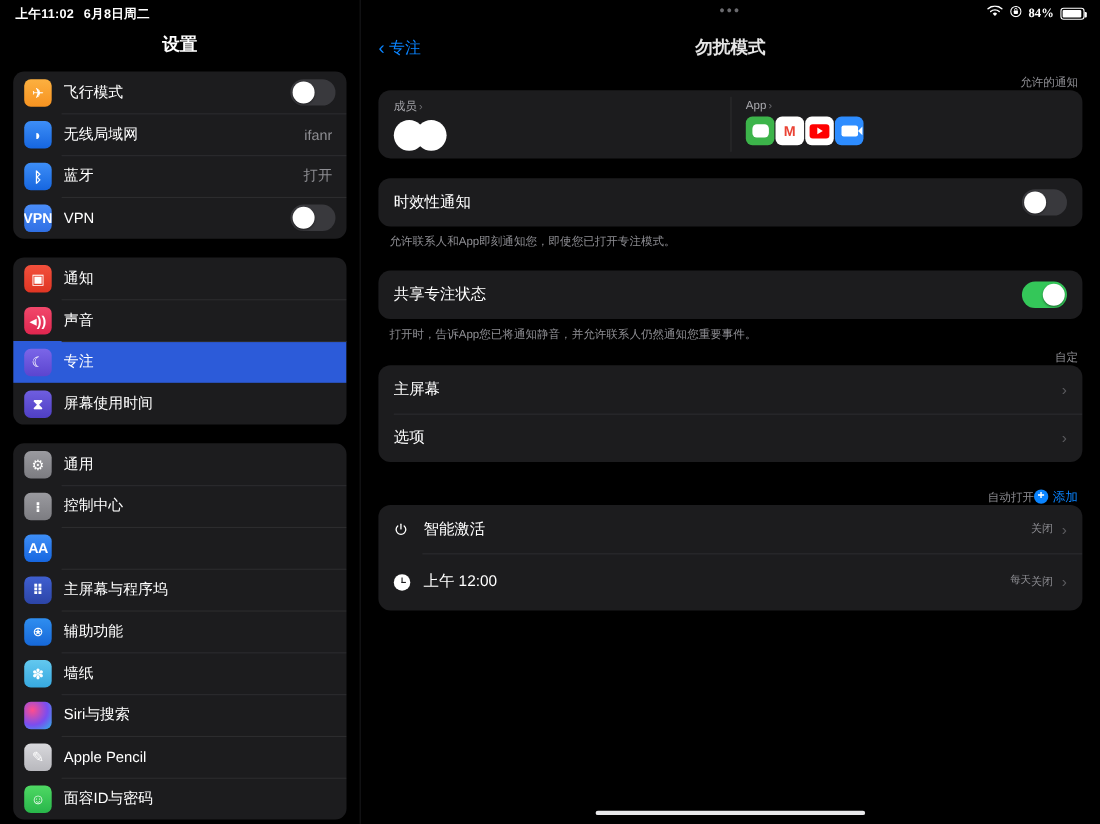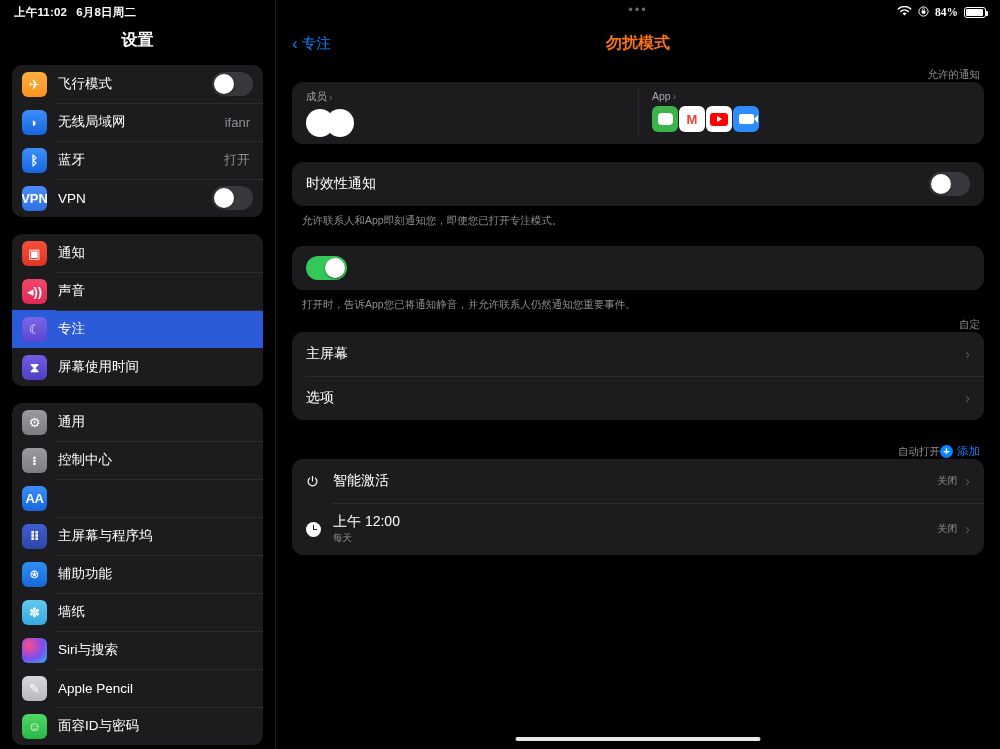--- a/index.html
+++ b/index.html
@@ -7,21 +7,21 @@
     width: 1000px; height: 749px;
     background: #000;
     font-family: "Liberation Sans", "DejaVu Sans", sans-serif;
     overflow: hidden;
     -webkit-font-smoothing: antialiased;
   }
   .screen { position: relative; width: 1000px; height: 749px; display: flex; background: #000; }
 
   
   .sidebar {
-    width: 276px; height: 749px;
+    width: 328px; height: 749px;
     background: #000;
     border-right: 1px solid #1b1b1d;
     position: relative;
     overflow: hidden;
   }
   .statusbar {
     height: 24px; display: flex; align-items: center;
     padding: 0 14px; gap: 9px;
     font-size: 11.5px; color: #fff; font-weight: 600;
     letter-spacing: .2px;
@@ -116,21 +116,21 @@
   }
   .batt i { position: absolute; left: 1px; top: 1px; bottom: 1px; width: 84%; background: #fff; border-radius: 1px; display:block;}
   .navbar {
     height: 38px; display: flex; align-items: center; padding: 0 16px;
     position: relative;
   }
   .back { display: flex; align-items: center; color: #0a84ff; font-size: 14.5px; gap: 4px; }
   .back .chev { font-size: 17px; line-height: 1; font-weight: 400; }
   .nav-title {
     position: absolute; left: 0; right: 0; text-align: center;
-    color: #f97316; font-size: 16px; font-weight: 700; pointer-events: none;
+    color: #e5e5e5; font-size: 16px; font-weight: 700; pointer-events: none;
   }
   .content { padding: 0 16px; }
   .sec-head {
     color: #8e8e93; font-size: 10.5px;
     padding: 6px 4px 0 8px; display: flex; align-items: center; justify-content: flex-end;
   }
   .add-btn { display: flex; align-items: center; gap: 4px; color: #0a84ff; font-size: 11.5px; }
   .plus-circle {
     width: 13px; height: 13px; border-radius: 50%; background: #0a84ff;
     color: #fff; font-size: 11px; line-height: 12px; text-align: center; font-weight: 700;
@@ -174,21 +174,21 @@
   .d-value { color: #8e8e93; font-size: 10px; margin-right: 8px; text-align: center; }
   .chev-r { color: #5a5a5e; font-size: 14px; }
   .footer-text { color: #8e8e93; font-size: 10.5px; padding: 7px 10px 0 10px; line-height: 1.45; }
   .mb18 { margin-bottom: 18px; }
   .row-icon { width: 20px; flex: 0 0 20px; color: #fff; font-size: 14px; display: flex; align-items: center; }
   .clock-dot {
     width: 15px; height: 15px; border-radius: 50%; background: #fff; position: relative;
   }
   .clock-dot::before { content:""; position:absolute; left:7px; top:3px; width:1.2px; height:5px; background:#1c1c1e;}
   .clock-dot::after { content:""; position:absolute; left:7px; top:7px; width:4px; height:1.2px; background:#1c1c1e;}
-  .two-line { display: flex; flex-direction: column; justify-content: flex-start; flex: 1; }
+  .two-line { display: flex; flex-direction: row; justify-content: flex-start; flex: 1; }
   .two-line .sub { color: #8e8e93; font-size: 9.5px; margin-top: 1px; }
   .home-indicator {
     position: absolute; bottom: 8px; left: 50%; transform: translateX(-50%);
     width: 245px; height: 4px; border-radius: 2px; background: #e8e8ea;
   }
 </style>
 </head>
 <body>
 
 <div class="screen">
@@ -397,20 +397,21 @@
           <span class="d-label">时效性通知</span>
           <span class="toggle">
               <span class="knob"></span>
             </span>
         </div>
       </div>
       <div class="footer-text mb18">允许联系人和App即刻通知您，即使您已打开专注模式。</div>
 
       <div class="card">
         <div class="d-row">
+          <span class="d-label">共享专注状态</span>
           <span class="toggle on">
               <span class="knob"></span>
             </span>
         </div>
       </div>
       <div class="footer-text">打开时，告诉App您已将通知静音，并允许联系人仍然通知您重要事件。</div>
 
       <div class="sec-head">
         <span>自定</span>
       </div>

